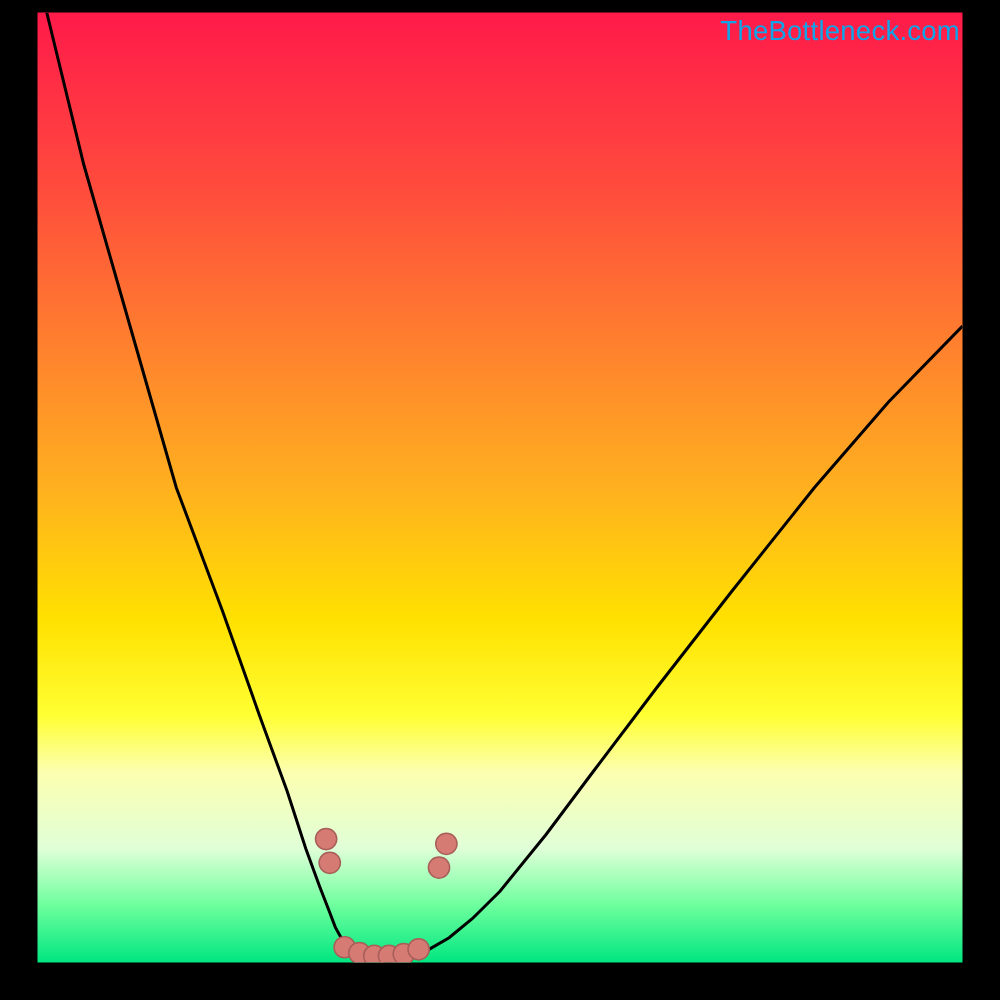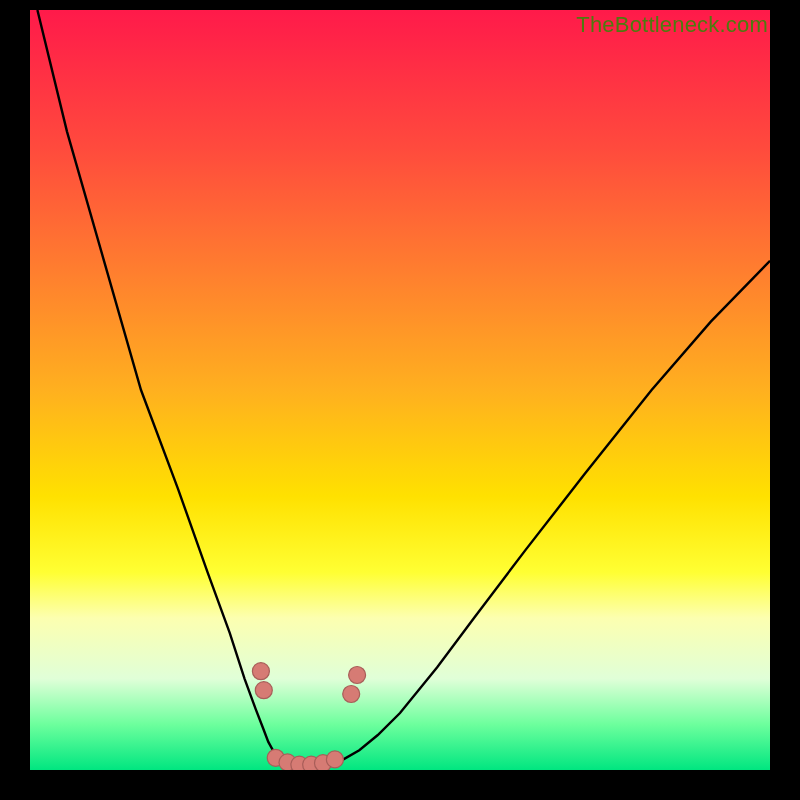--- a/index.html
+++ b/index.html
@@ -28,21 +28,21 @@
       #fcffb0 80%,
       #e0ffd8 88%,
       #6dff9d 94%,
       #00e680 100%
     );
   }
   .watermark {
     position: absolute;
     top: 12px;
     right: 32px;
-    color: #4d7c0f;
+    color: #0ea5e9;
     font-size: 22px;
     font-weight: 500;
     letter-spacing: 0.2px;
     z-index: 5;
   }
   svg.plot {
     position: absolute;
     left: 30px;
     top: 10px;
     width: 740px;

